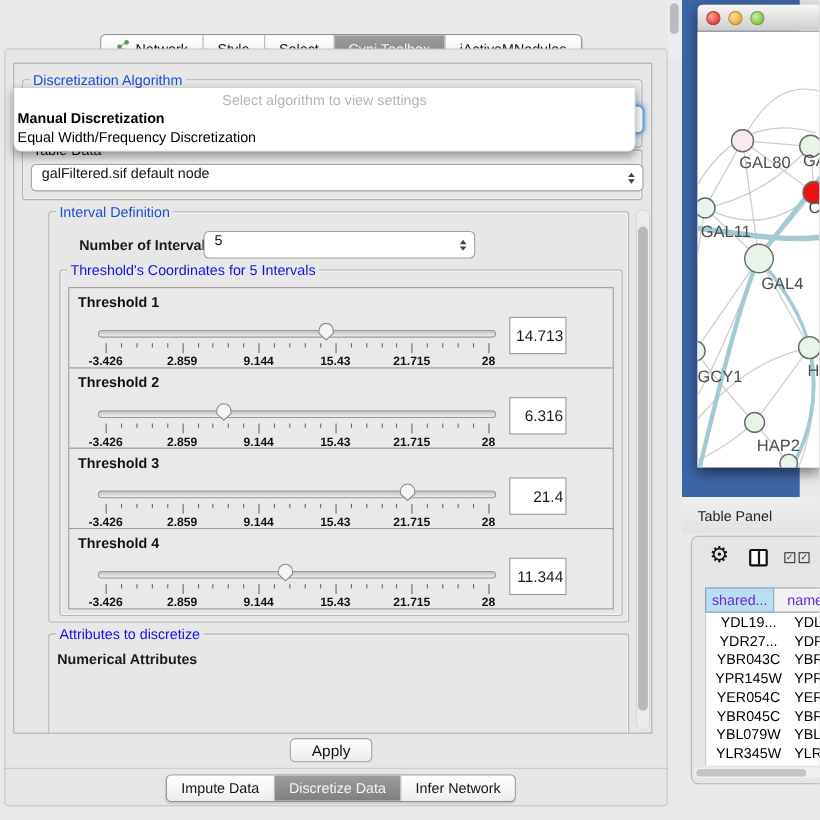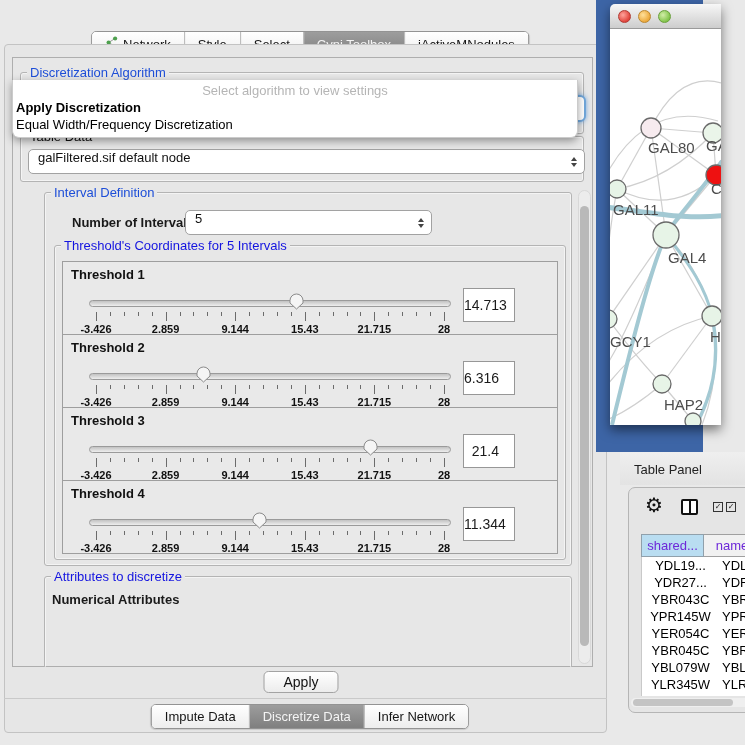--- a/index.html
+++ b/index.html
@@ -72,38 +72,38 @@
   .track{position:absolute;left:0;right:0;top:8px;height:7px;border:1px solid #9a9a9a;border-radius:5px;
          background:linear-gradient(#c2c2c2,#eeeeee);}
   .rail{position:absolute;left:7px;right:7px;top:0;height:100%;}
   .thumb{position:absolute;top:1px;width:15px;height:17px;margin-left:-7.5px;}
   .ticks{position:absolute;left:0;right:0;top:20px;height:10px;}
   .tick{position:absolute;top:0;width:1px;height:4px;background:#6b6b6b;}
   .tick.major{height:9px;}
   .tlabels{position:absolute;left:0;right:0;top:31px;height:12px;font-size:11px;font-weight:bold;color:#111;}
   .tlabel{position:absolute;transform:translateX(-50%);white-space:nowrap;}
   .vbox{position:absolute;left:400px;top:26px;width:52px;height:34px;background:#fff;
-        border:1px solid #979797;font-size:14px;text-align:right;line-height:32px;padding-right:15px;}
+        border:1px solid #979797;font-size:14px;text-align:right;line-height:32px;padding-right:2px;}
 
   #clip-attr{position:absolute;left:0;top:0;width:620px;height:667px;overflow:hidden;}
   #gb-attr{left:44px;top:576px;width:528px;height:100px;}
   #lbl-numattr{position:absolute;left:52px;top:592px;font-weight:bold;font-size:13px;}
   #attr-list{position:absolute;left:62px;top:612px;width:496px;height:55px;background:#fff;
              border:1px solid #a8a8a8;overflow:hidden;font-size:13px;}
   .attr-item{height:16px;line-height:16px;padding-left:7px;color:#111;}
   #attr-scroll{position:absolute;right:1px;top:1px;width:12px;height:52px;background:#ededed;}
   #attr-scroll .vthumb{position:absolute;left:1.5px;top:2px;width:8px;height:28px;background:#bbb;border-radius:4px;}
 
   #apply{position:absolute;left:301px;top:671px;transform:translateX(-50%);height:22px;padding:0 19px;
          font-family:inherit;font-size:14px;color:#111;background:linear-gradient(#ffffff,#ececec);
          border:1px solid #a3a3a3;border-radius:5px;}
   #divider{position:absolute;left:4px;top:698px;width:603px;height:1px;background:#c9c9c9;}
 
   
-  #desktop{position:absolute;left:596px;top:0;width:107px;height:452px;background:#3d65a6;}
+  #desktop{position:absolute;left:620px;top:0;width:107px;height:452px;background:#3d65a6;}
   #netwin{position:absolute;left:14px;top:4px;width:111px;height:421px;border-radius:5px 0 0 0;
           box-shadow:0 5px 12px rgba(0,0,0,.5);}
   .titlebar{height:25px;background:linear-gradient(#f7f7f7,#cdcdcd);border-bottom:1px solid #9a9a9a;
             border-radius:5px 0 0 0;position:relative;}
   .light{position:absolute;top:6px;width:13px;height:13px;border-radius:50%;}
   .light.red{left:8px;background:radial-gradient(circle at 4px 4px,#ffa39b,#e0443c 70%);border:1px solid #b03a33;}
   .light.yellow{left:28px;background:radial-gradient(circle at 4px 4px,#ffe09a,#eca93c 70%);border:1px solid #bb872f;}
   .light.green{left:48px;background:radial-gradient(circle at 4px 4px,#d2eda8,#82c44b 70%);border:1px solid #69a03b;}
   .canvas{position:relative;width:111px;height:396px;background:#fff;overflow:hidden;}
 
@@ -417,21 +417,21 @@
       <div class="seg sel">
         <span>Discretize Data</span>
       </div>
       <div class="seg">
         <span>Infer Network</span>
       </div>
     </div>
 
   <div id="popup">
     <div class="popup-hint">Select algorithm to view settings</div>
-  <div class="popup-opt b">Apply Discretization</div>
+  <div class="popup-opt b">Manual Discretization</div>
       <div class="popup-opt">Equal Width/Frequency Discretization</div>
     </div>
 </div>
 
 <div id="desktop">
   <div id="netwin">
     <div class="titlebar">
       <span class="light red"></span>
       <span class="light yellow"></span>
       <span class="light green"></span>

